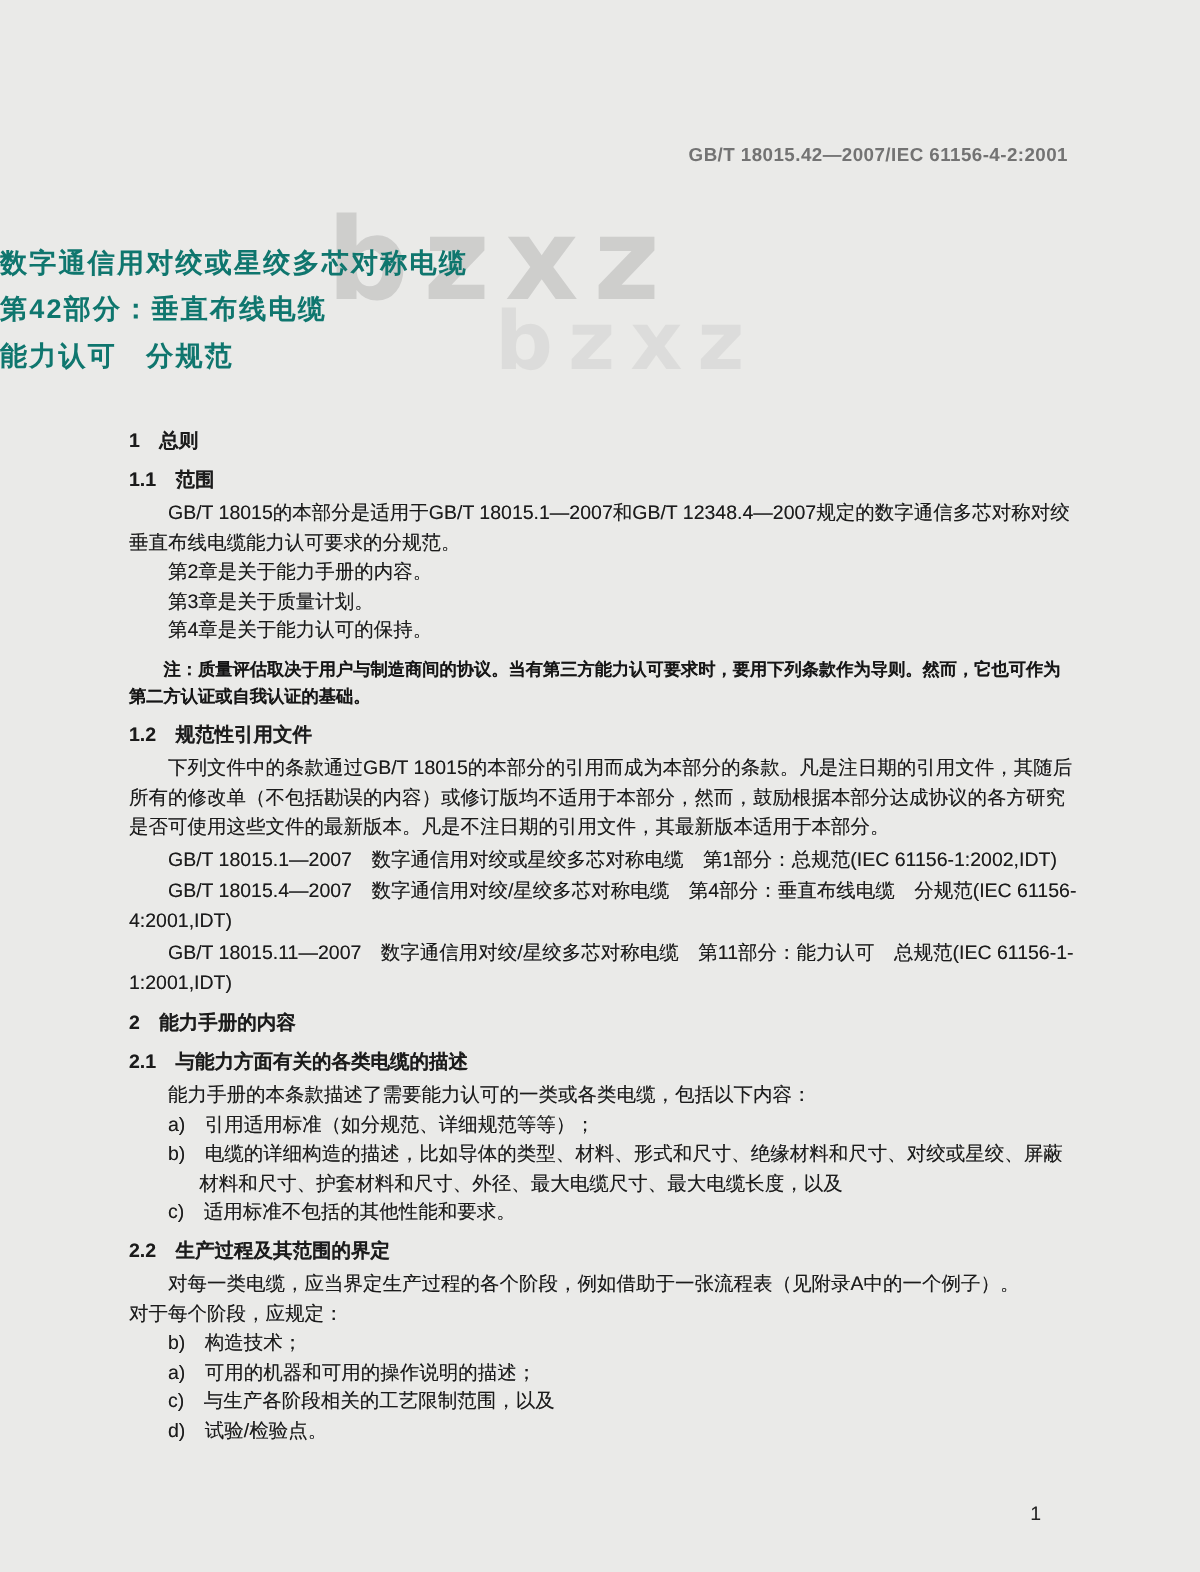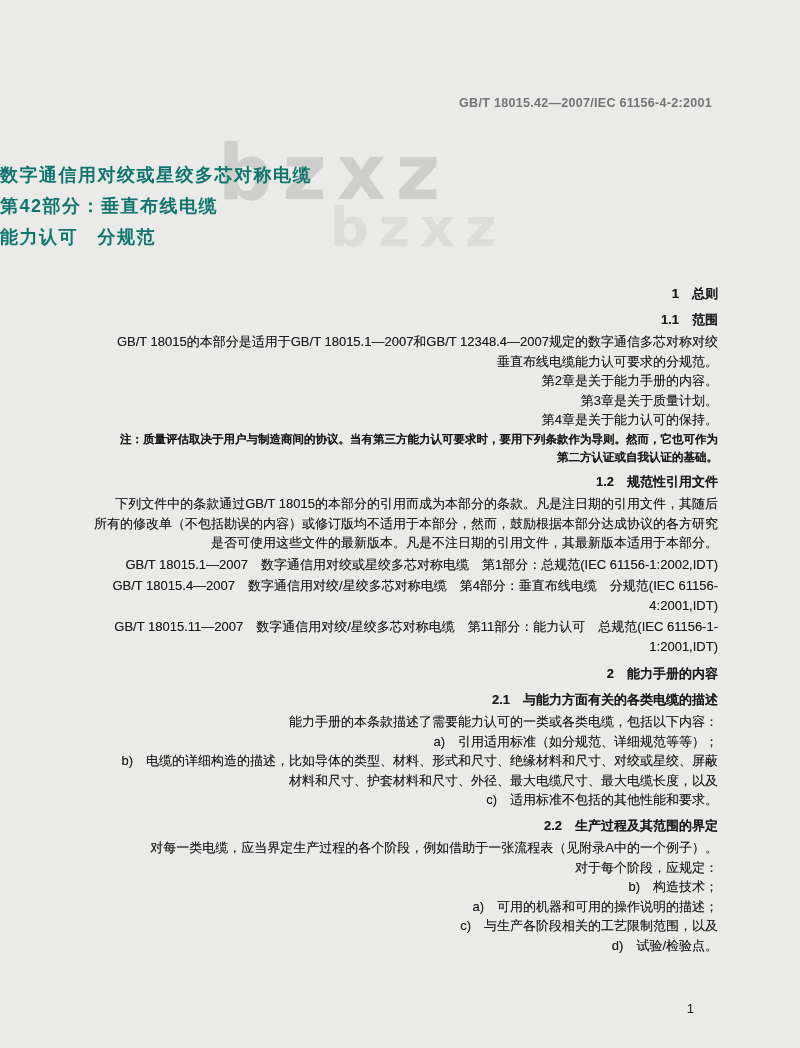--- a/index.html
+++ b/index.html
@@ -29,29 +29,28 @@
   .title-block {
     position:absolute; top:160px; left:0; width:100%;
     text-align:left; font-weight:bold; color:#0f766e;
   }
   .title-line { font-size:18px; line-height:31px; letter-spacing:1.5px; }
 
   .doc-body {
     position:absolute; top:284px; left:86px; width:632px;
     font-size:13px; line-height:19.5px; color:#1b1b1b;
     text-shadow:0 0 .4px rgba(0,0,0,.45);
-    text-align:right;
   }
   .blk.h1 { font-weight:bold; margin:8px 0 5px; }
   .blk.h1:first-child { margin-top:0; }
   .blk.h2 { font-weight:bold; margin:6px 0 3px; }
   .blk.p { text-indent:2em; }
   .blk.p_noindent { text-indent:0; }
   .blk.ref { text-indent:2em; margin:2px 0; }
-  .blk.note { font-size:11.5px; line-height:18px; text-indent:2em; font-weight:600; margin:0 0 4px; color:#151515; }
+  .blk.note { font-size:11.5px; line-height:18px; text-indent:2em; font-weight:600; margin:8px 0 4px; color:#151515; }
   .blk.li { padding-left:3.6em; text-indent:-1.6em; }
 
   .page-number {
     position:absolute; bottom:32px; right:106px;
     font-size:13px; color:#222;
   }
 </style>
 </head>
 <body>
 

